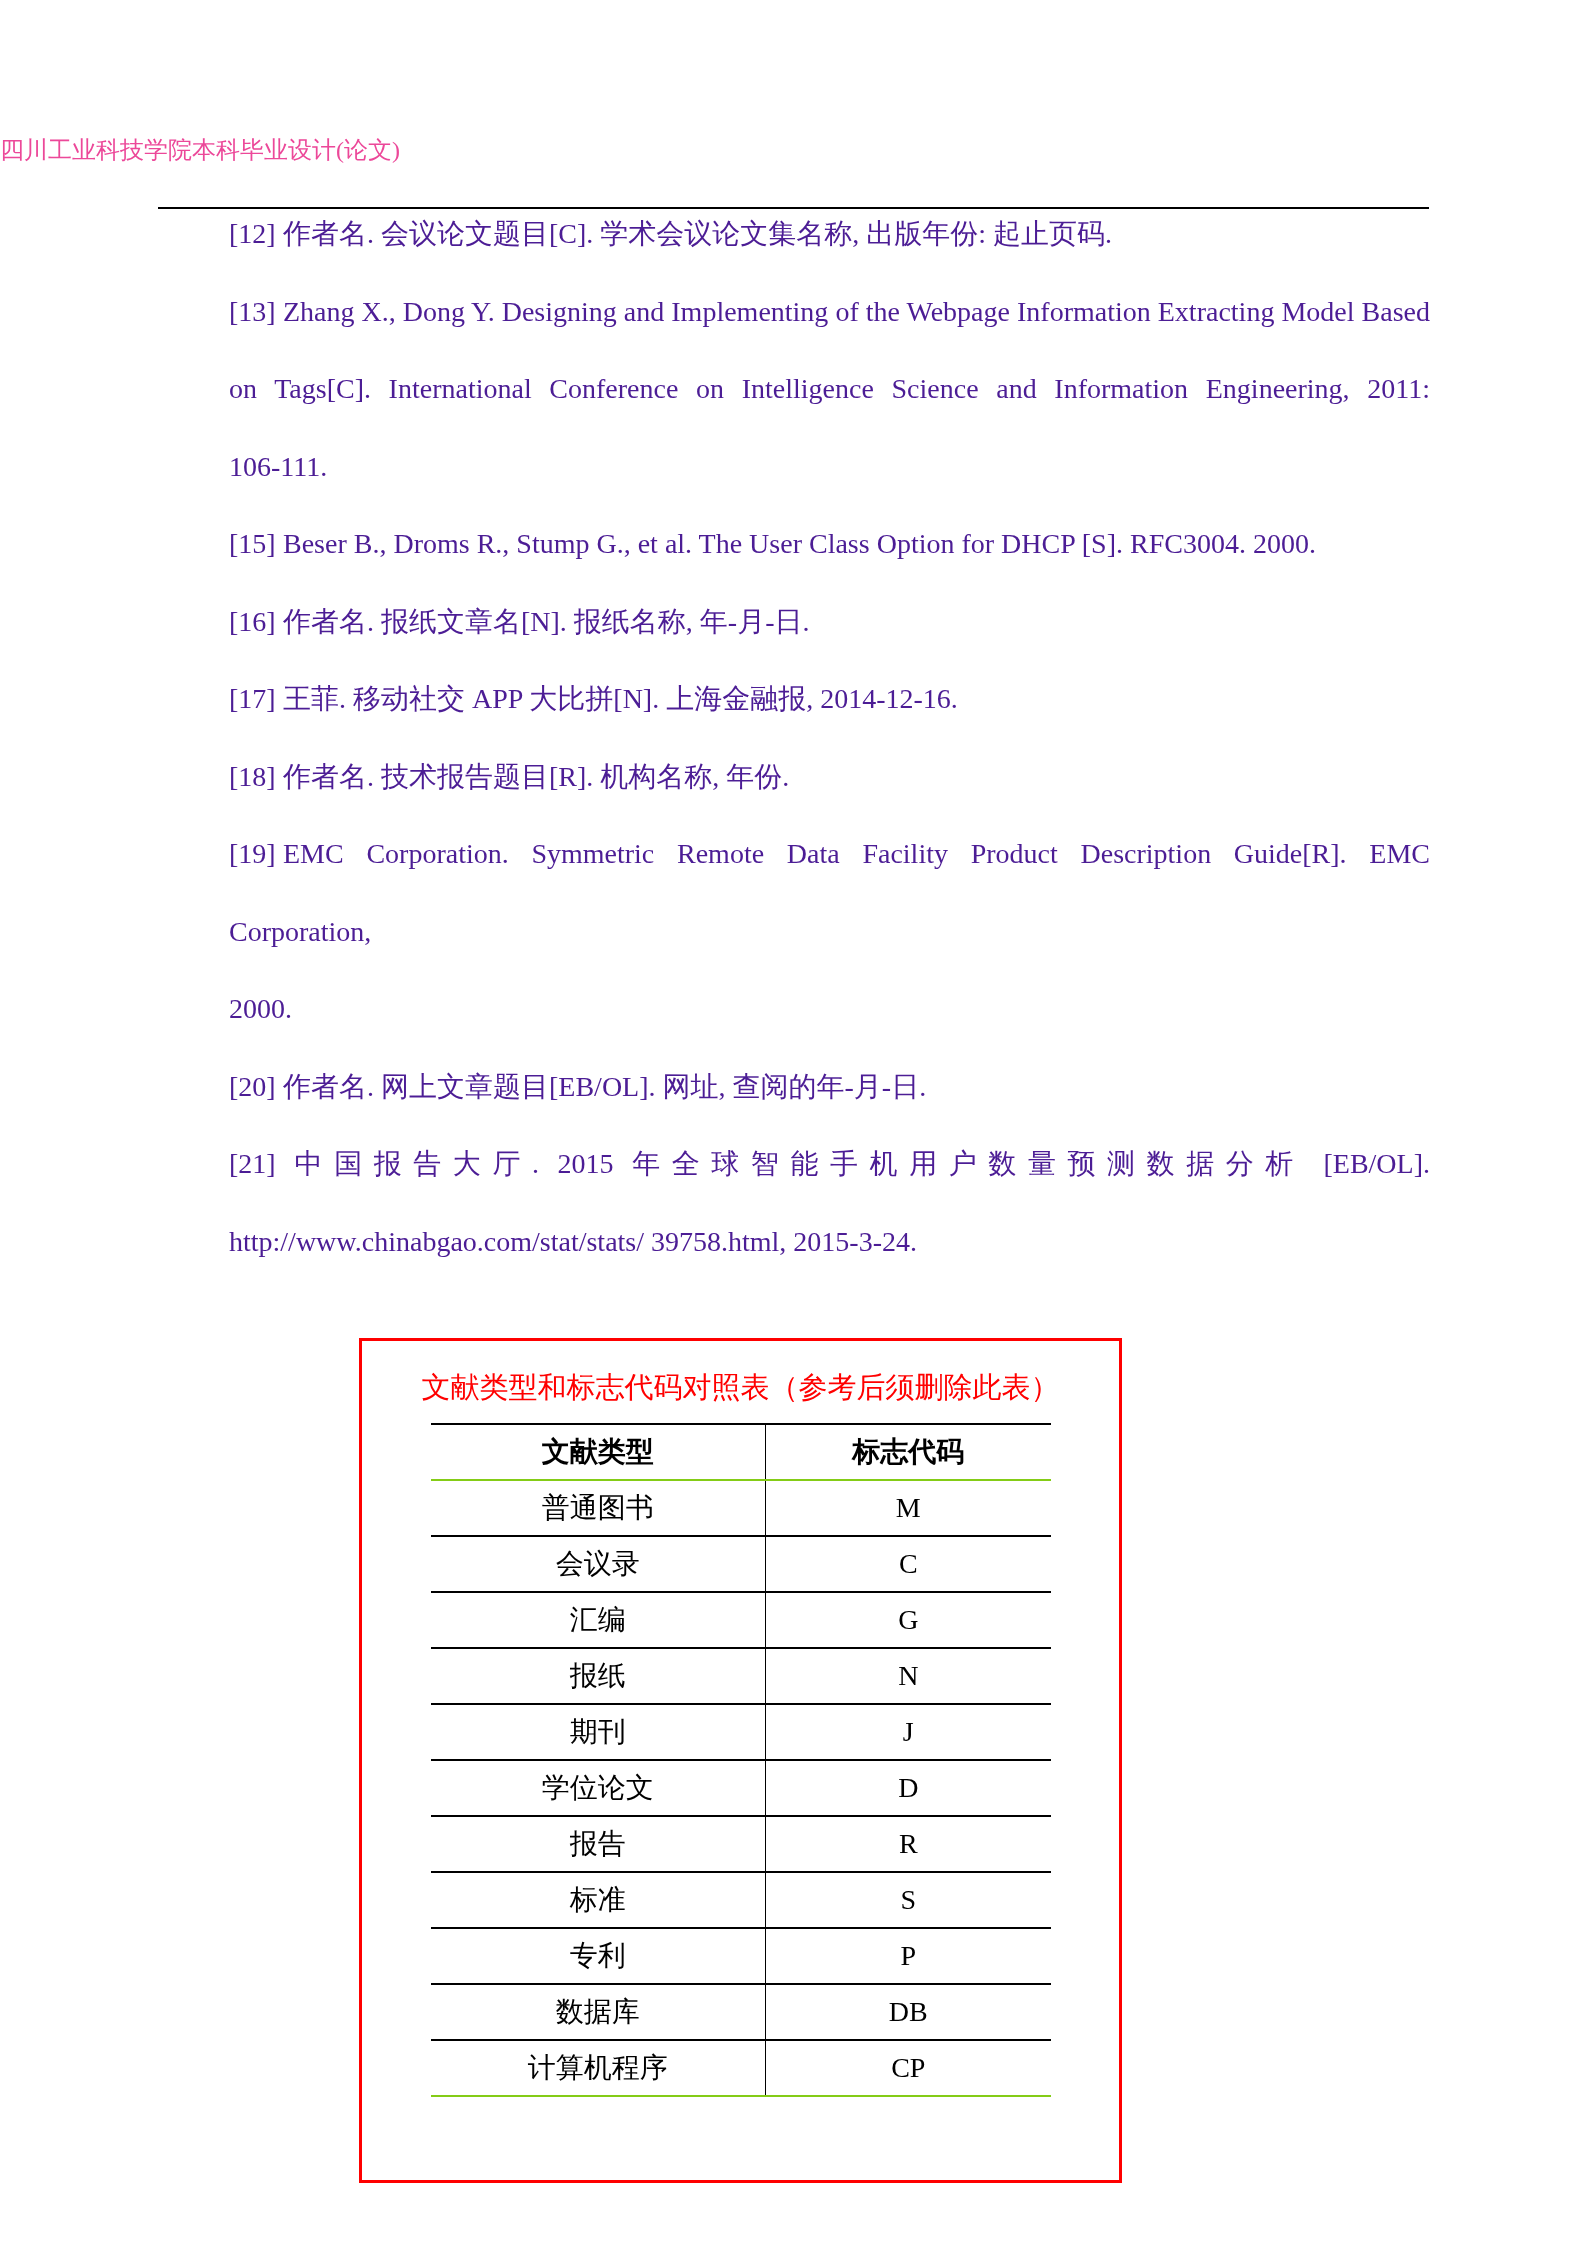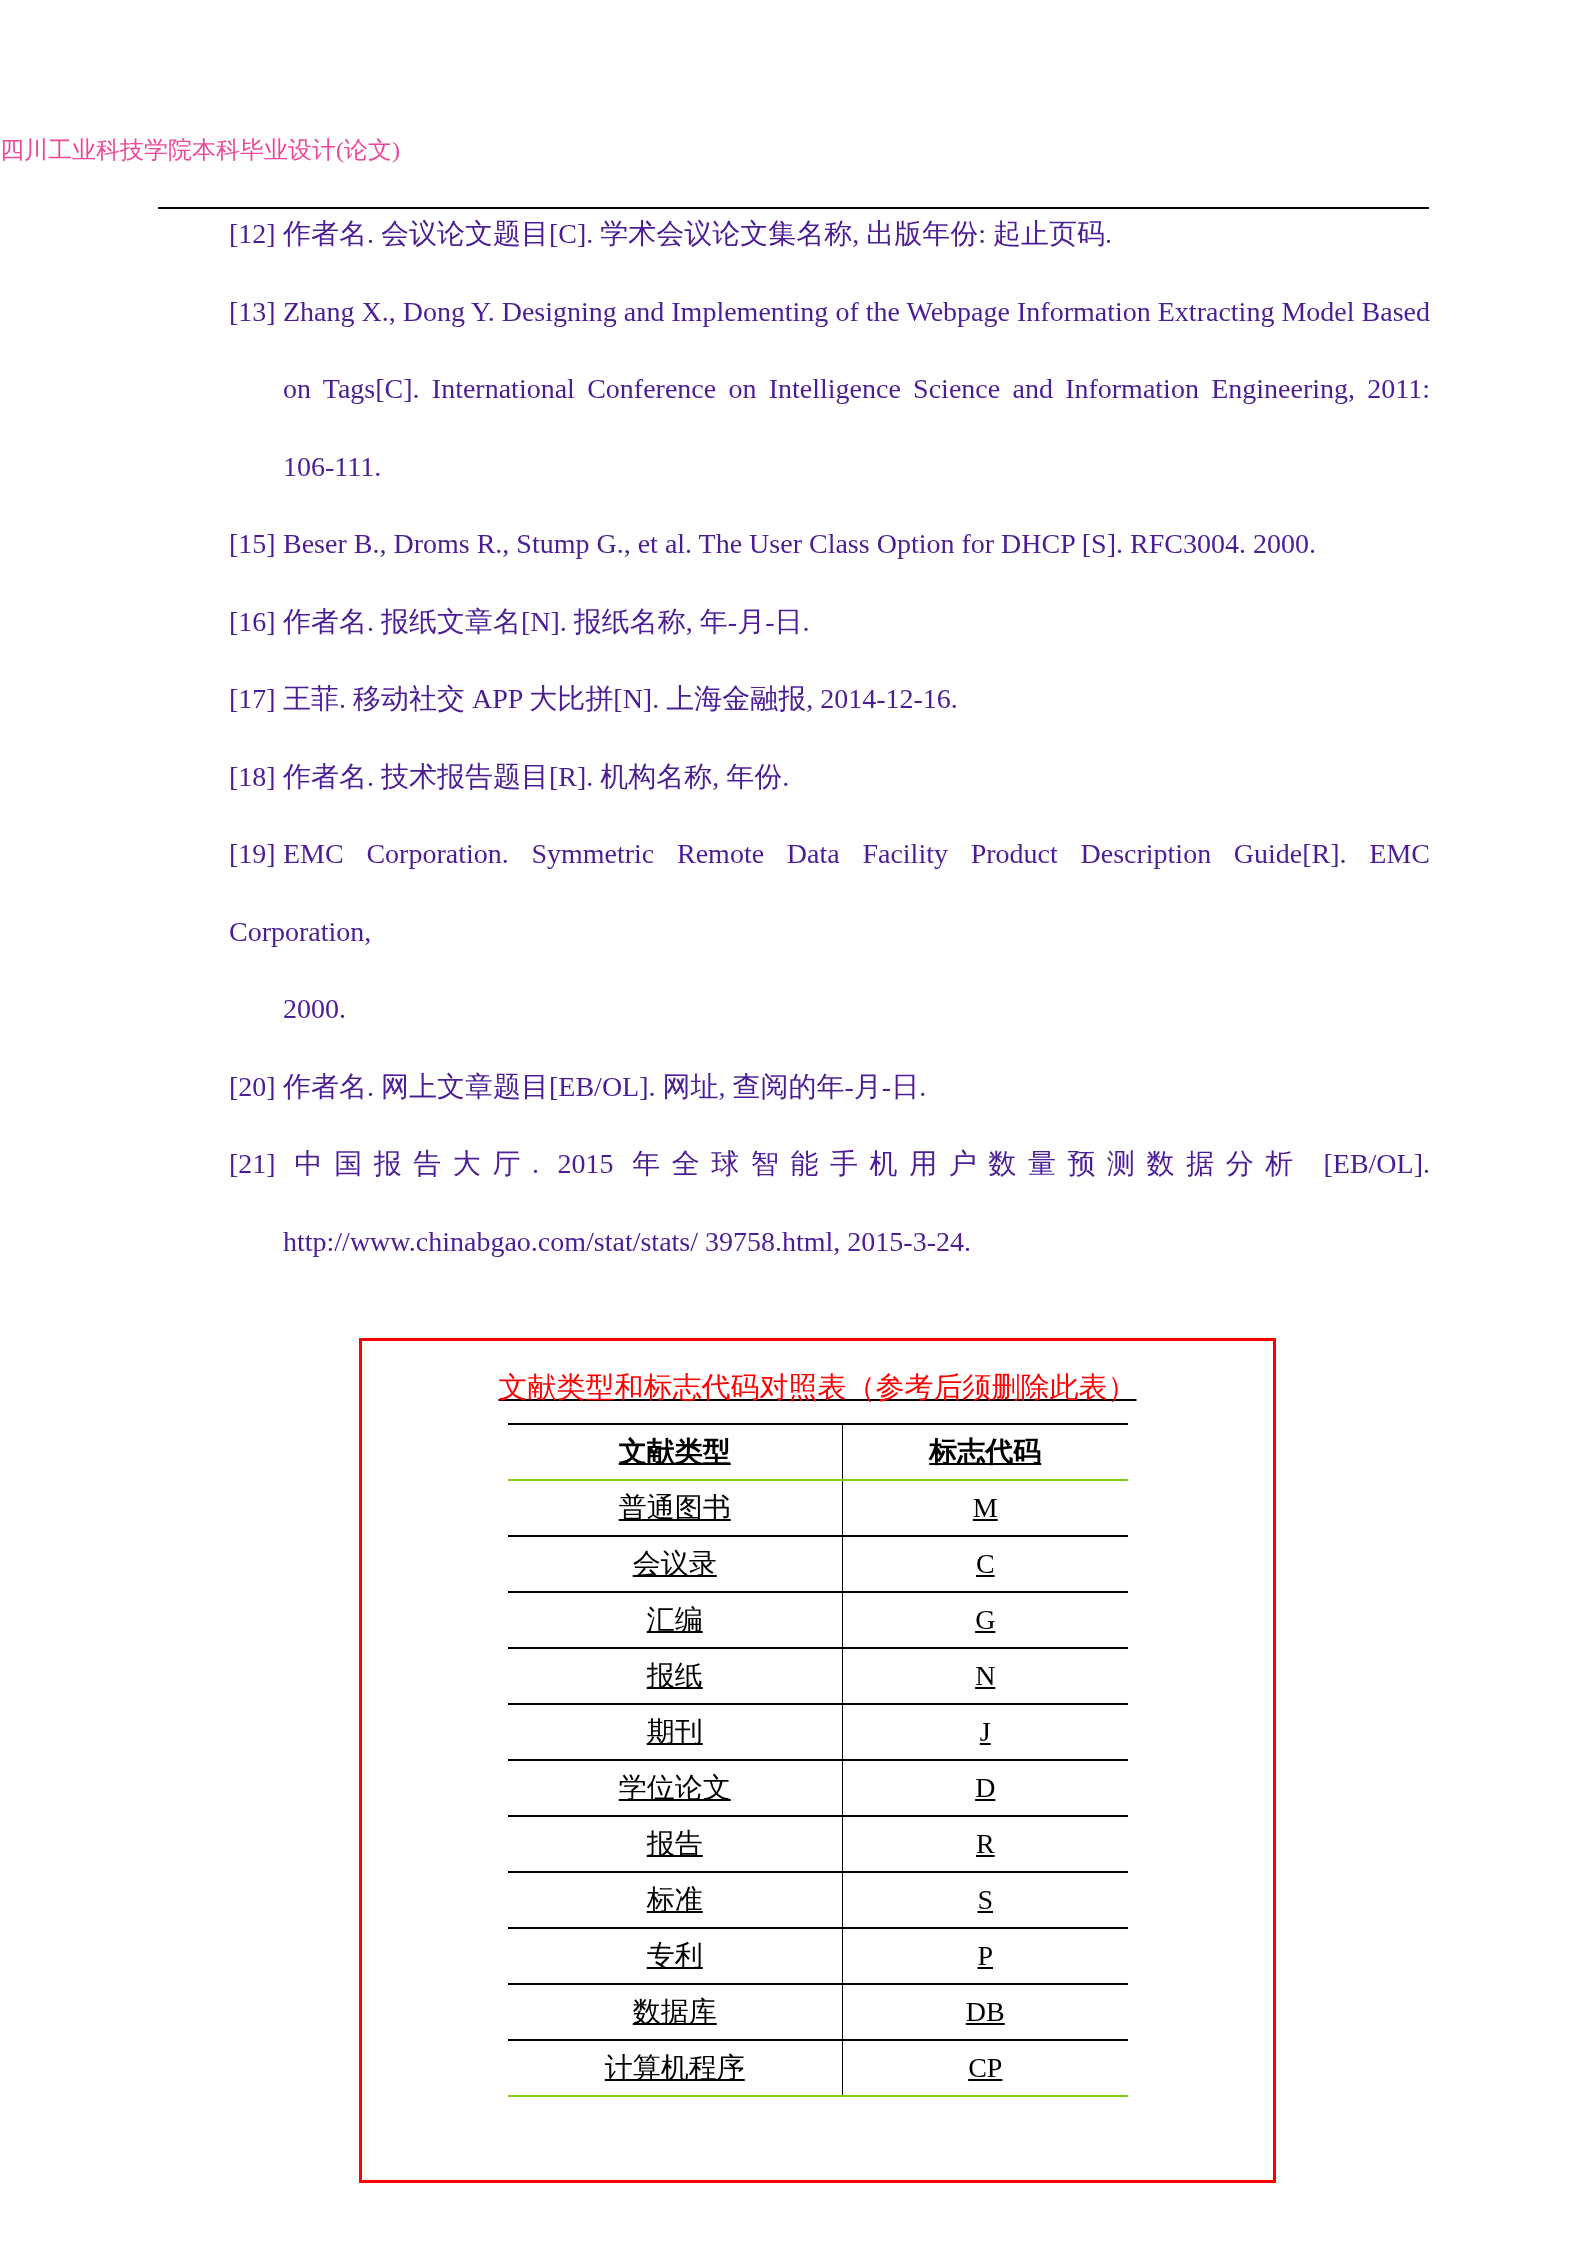--- a/index.html
+++ b/index.html
@@ -42,37 +42,36 @@
   }
   .ref { margin: 0; }
   .ref.tone-blue { color: #4c1d95; }
   .ref.tone-black { color: #4c1d95; }
   .ref-line { white-space: normal; }
   
   .ref .ref-line:not(:last-child) {
     text-align: justify;
     text-align-last: justify;
   }
-  .ref-line.cont { margin-left: 54px; }
+  .ref-line.cont { }
   .ref-label {
     display: inline-block;
     width: 54px;
   }
 
   
   .note-box {
     position: absolute;
     left: 359px;
     top: 1338px;
-    width: 917px;
+    width: 763px;
     height: 845px;
     border: 3px solid #FF0000;
     box-sizing: border-box;
     background: #ffffff;
-    text-decoration: underline;
   }
   .note-title {
     margin-top: 26px;
     text-align: center;
     color: #FF0000;
     font-size: 29px;
     line-height: 40px;
   }
   table.code-table {
     width: 620px;

